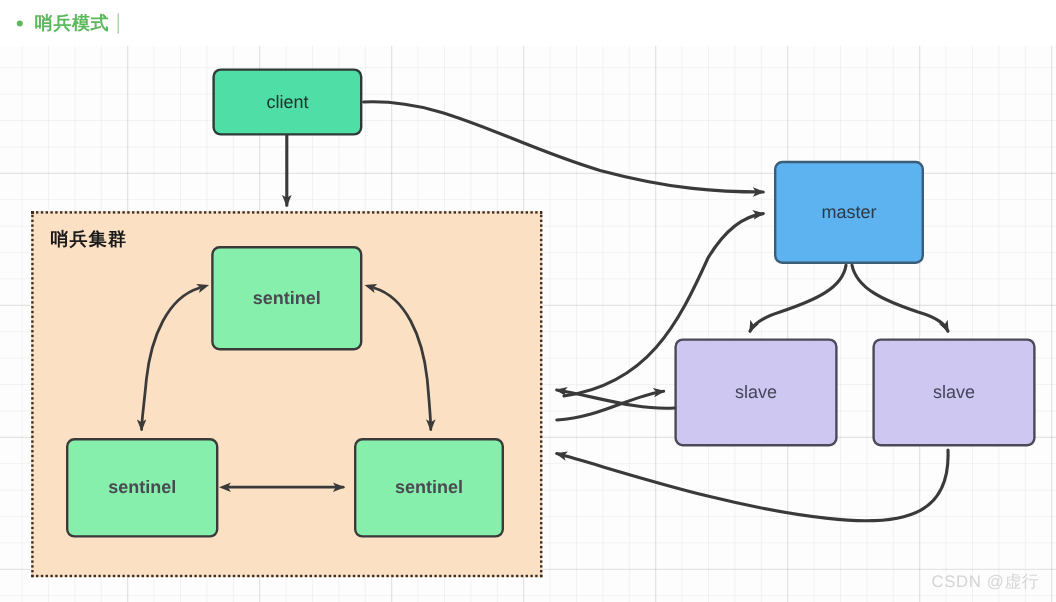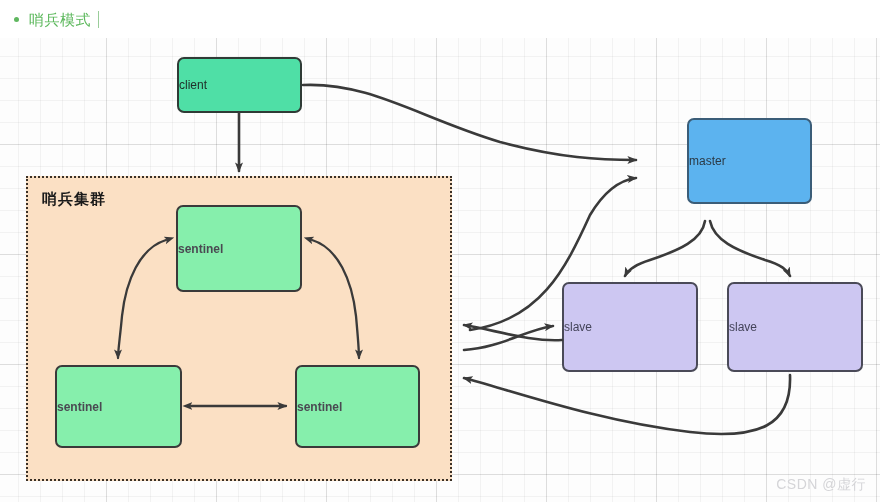--- a/index.html
+++ b/index.html
@@ -14,21 +14,21 @@
   #header{
     position:absolute;left:0;top:0;width:880px;height:38px;
     background:#ffffff;z-index:40;
     display:flex;align-items:center;
   }
   #bullet{
     width:5px;height:5px;border-radius:50%;
     background:#5fb75f;margin-left:14px;margin-right:10px;
   }
   #title{
-    font-size:15px;font-weight:normal;color:#5cb85c;
+    font-size:15px;font-weight:bold;color:#5cb85c;
     letter-spacing:0.5px;line-height:1;
   }
   #caret{
     width:1px;height:17px;background:#9acd9a;margin-left:7px;
   }
 
   
   #canvas{
     position:absolute;left:0;top:38px;width:880px;height:464px;
     background-color:#fdfdfd;
@@ -52,38 +52,38 @@
   #cluster-label{
     position:absolute;left:14px;top:12px;
     font-size:15px;font-weight:bold;color:#1a1a1a;
     letter-spacing:1px;
     text-align:right;
   }
 
   
   .node{
     position:absolute;box-sizing:border-box;
-    display:flex;align-items:center;
+    display:flex;align-items:center;justify-content:center;
     border-radius:7px;
-    font-size:12px;color:#3a3a46;
+    font-size:15px;color:#3a3a46;
     z-index:20;
   }
   .node.client{
     left:177px;top:57px;width:125px;height:56px;
     background:#4fdfa6;border:2px solid #2f3b36;color:#21312b;
   }
   .node.sentinel{
     background:#86efac;border:2px solid #3a3a3a;color:#4a4a52;font-weight:bold;
   }
   #sentinel-top{left:176px;top:205px;width:126px;height:87px;}
   #sentinel-left{left:55px;top:365px;width:127px;height:83px;}
   #sentinel-right{left:295px;top:365px;width:125px;height:83px;}
   .node.master{
-    left:645px;top:118px;width:125px;height:86px;
-    background:#5cb3ef;border:2px solid #3b5d78;color:#2b3a46;margin-left:42px;
+    left:645px;top:134px;width:125px;height:86px;
+    background:#5cb3ef;border:2px solid #3b5d78;color:#2b3a46;
   }
   .node.slave{
     background:#cdc7f2;border:2px solid #4a4a58;color:#44445a;
     top:282px;width:136px;height:90px;
   }
   #slave-left{left:562px;}
   #slave-right{left:727px;}
 
   
   #arrows{

